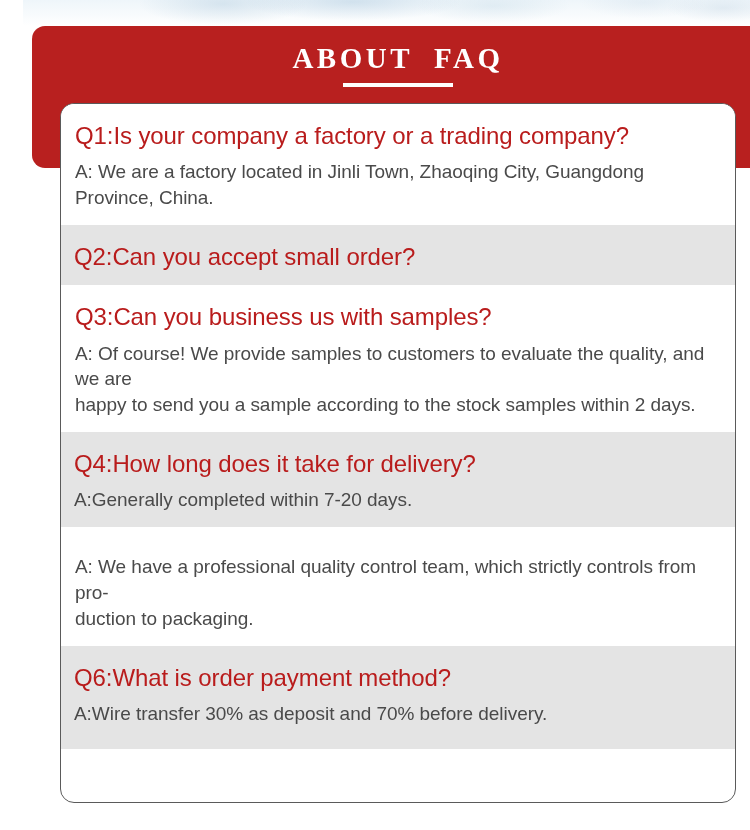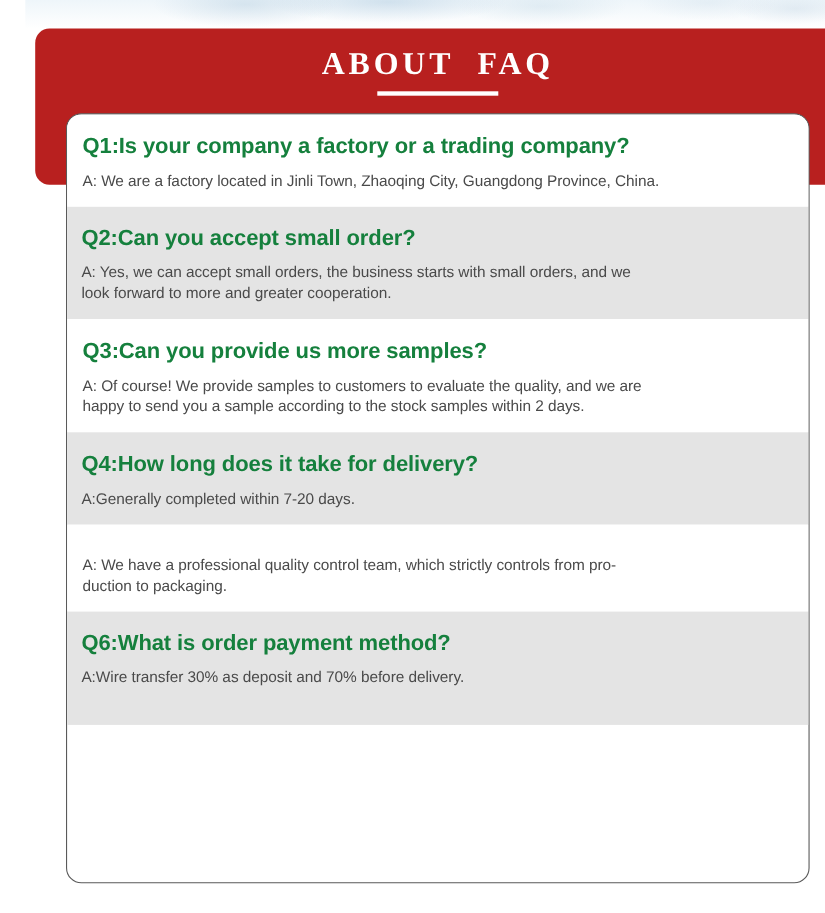--- a/index.html
+++ b/index.html
@@ -77,31 +77,31 @@
     overflow:hidden;
   }
 
   .faq-item {
     padding:18px 14px 14px 14px;
     background:#ffffff;
   }
   .faq-item.alt { background:#E4E4E4;padding-left:13px; }
 
   .faq-q {
-    color:#15803d;
-    font-weight:bold;
-    font-size:20px;
+    color:#b91c1c;
+    font-weight:normal;
+    font-size:24px;
     line-height:1.18;
     letter-spacing:-0.1px;
     white-space:pre;
   }
   .faq-a {
     margin-top:9px;
     color:#4a4a4a;
-    font-size:14px;
+    font-size:19px;
     line-height:1.36;
     letter-spacing:-0.05px;
     white-space:pre-line;
   }
 </style>
 </head>
 <body>
 
 <div id="page">
 
@@ -114,26 +114,24 @@
 
   <div class="faq-card">
 
     <div class="faq-item">
       <div class="faq-q">Q1:Is your company a factory or a trading company?</div>
       <div class="faq-a">A: We are a factory located in Jinli Town, Zhaoqing City, Guangdong Province, China.</div>
     </div>
 
     <div class="faq-item alt">
       <div class="faq-q">Q2:Can you accept small order?</div>
-      <div class="faq-a">A:  Yes, we can accept small orders, the business starts with small orders, and we
-look forward to more and greater cooperation.</div>
     </div>
 
     <div class="faq-item">
-      <div class="faq-q">Q3:Can you provide us more samples?</div>
+      <div class="faq-q">Q3:Can you business us with samples?</div>
       <div class="faq-a">A: Of course! We provide samples to customers to evaluate the quality, and we are
 happy to send you a sample according to the stock samples within 2 days.</div>
     </div>
 
     <div class="faq-item alt">
       <div class="faq-q">Q4:How long does it take for delivery?</div>
       <div class="faq-a">A:Generally completed within 7-20 days.</div>
     </div>
 
     <div class="faq-item">

